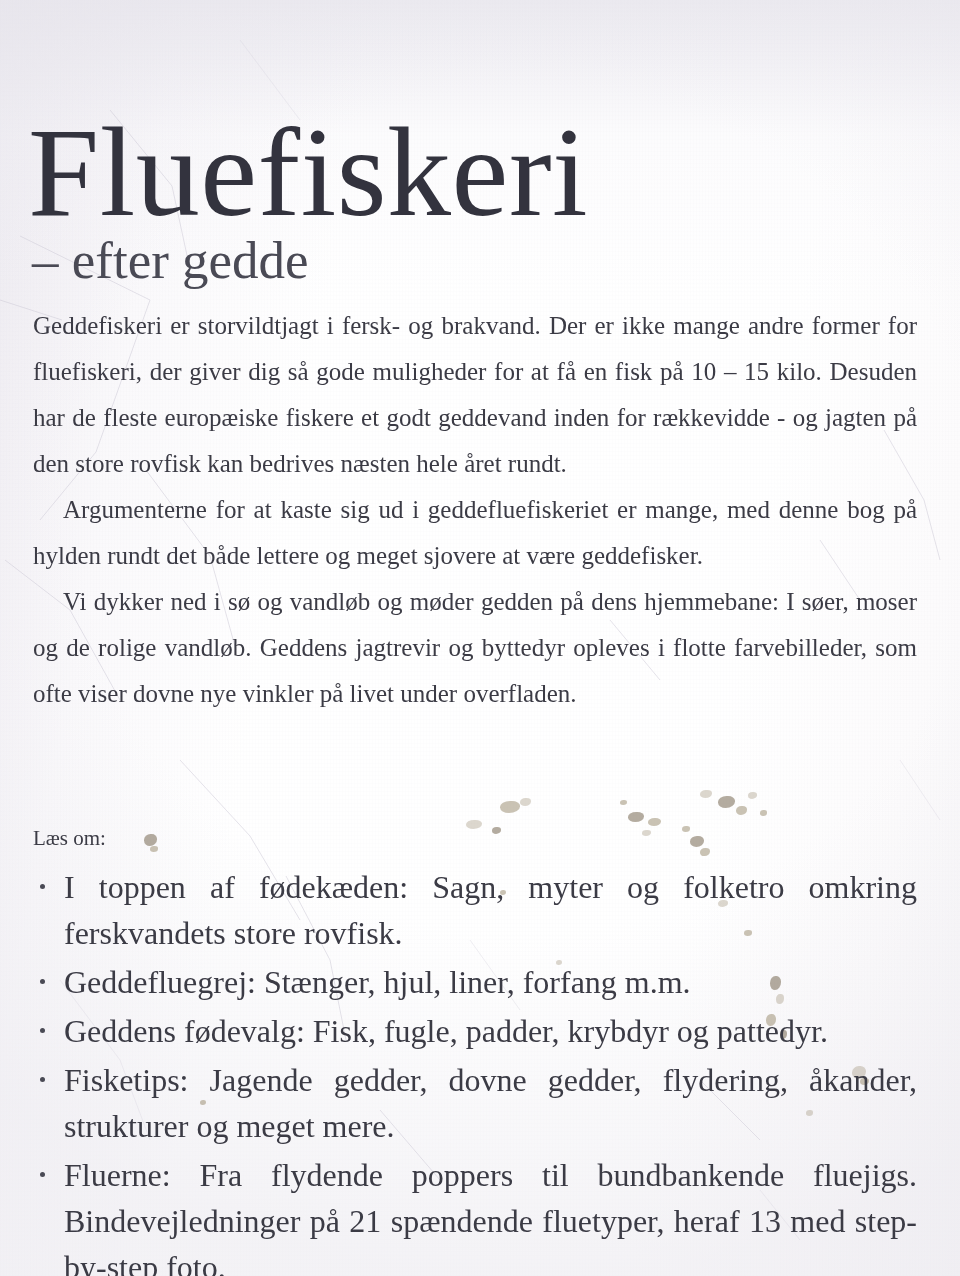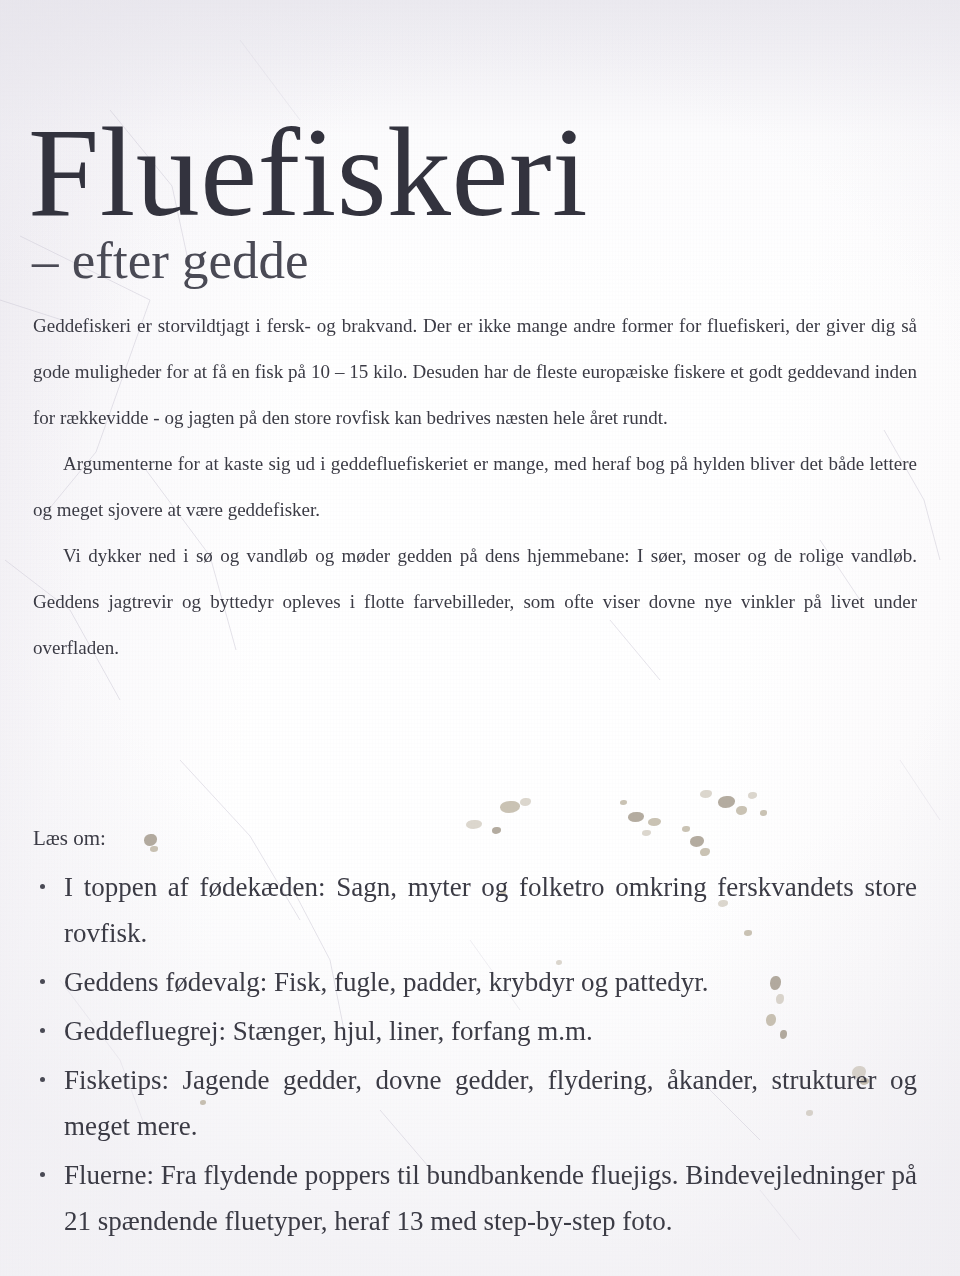--- a/index.html
+++ b/index.html
@@ -105,21 +105,21 @@
 
   .body-block {
     position: absolute;
     left: 33px;
     top: 303px;
     width: 884px;
   }
 
   p.para {
     margin: 0;
-    font-size: 19px;
+    font-size: 25px;
     line-height: 46px;
     color: #3b3b45;
     text-align: justify;
     text-justify: inter-word;
     -webkit-hyphens: none;
     hyphens: none;
   }
   p.para.indent { text-indent: 30px; }
 
   .lead-in {
@@ -137,21 +137,21 @@
     top: 864px;
     width: 884px;
     margin: 0;
     padding: 0;
     list-style: none;
   }
   .bullets li {
     position: relative;
     padding-left: 31px;
     margin: 0 0 3px 0;
-    font-size: 27px;
+    font-size: 32px;
     line-height: 46px;
     color: #3b3b45;
     text-align: justify;
     text-justify: inter-word;
   }
   .bullets li .dot {
     position: absolute;
     left: 7px;
     top: 20px;
     width: 5px;
@@ -230,38 +230,38 @@
   </div>
 
   <div class="content">
 
     <h1 class="title">Fluefiskeri</h1>
 
     <h2 class="subtitle">– efter gedde</h2>
 
     <div class="body-block">
       <p class="para">Geddefiskeri er storvildtjagt i fersk- og brakvand. Der er ikke mange andre former for fluefiskeri, der giver dig så gode muligheder for at få en fisk på 10 – 15 kilo. Desuden har de fleste europæiske fiskere et godt geddevand inden for rækkevidde - og jagten på den store rovfisk kan bedrives næsten hele året rundt.</p>
-      <p class="para indent">Argumenterne for at kaste sig ud i geddefluefiskeriet er mange, med heraf bog på hylden bliver det både lettere og meget sjovere at være geddefisker.</p>
+      <p class="para indent">Argumenterne for at kaste sig ud i geddefluefiskeriet er mange, med denne bog på hylden rundt det både lettere og meget sjovere at være geddefisker.</p>
       <p class="para indent">Vi dykker ned i sø og vandløb og møder gedden på dens hjemmebane: I søer, moser og de rolige vandløb. Geddens jagtrevir og byttedyr opleves i flotte farvebilleder, som ofte viser dovne nye vinkler på livet under overfladen.</p>
     </div>
 
     <div class="lead-in">Læs om:</div>
 
     <ul class="bullets">
       <li>
         <i class="dot"></i>
         <span class="txt">I toppen af fødekæden: Sagn, myter og folketro omkring ferskvandets store rovfisk.</span>
       </li>
       <li>
         <i class="dot"></i>
+        <span class="txt">Geddefluegrej: Stænger, hjul, liner, forfang m.m.</span>
+      </li>
+      <li>
+        <i class="dot"></i>
         <span class="txt">Geddens fødevalg: Fisk, fugle, padder, krybdyr og pattedyr.</span>
-      </li>
-      <li>
-        <i class="dot"></i>
-        <span class="txt">Geddefluegrej: Stænger, hjul, liner, forfang m.m.</span>
       </li>
       <li>
         <i class="dot"></i>
         <span class="txt">Fisketips: Jagende gedder, dovne gedder, flydering, åkander, strukturer og meget mere.</span>
       </li>
       <li>
         <i class="dot"></i>
         <span class="txt">Fluerne: Fra flydende poppers til bundbankende fluejigs. Bindevejledninger på 21 spændende fluetyper, heraf 13 med step-by-step foto.</span>
       </li>
     </ul>

